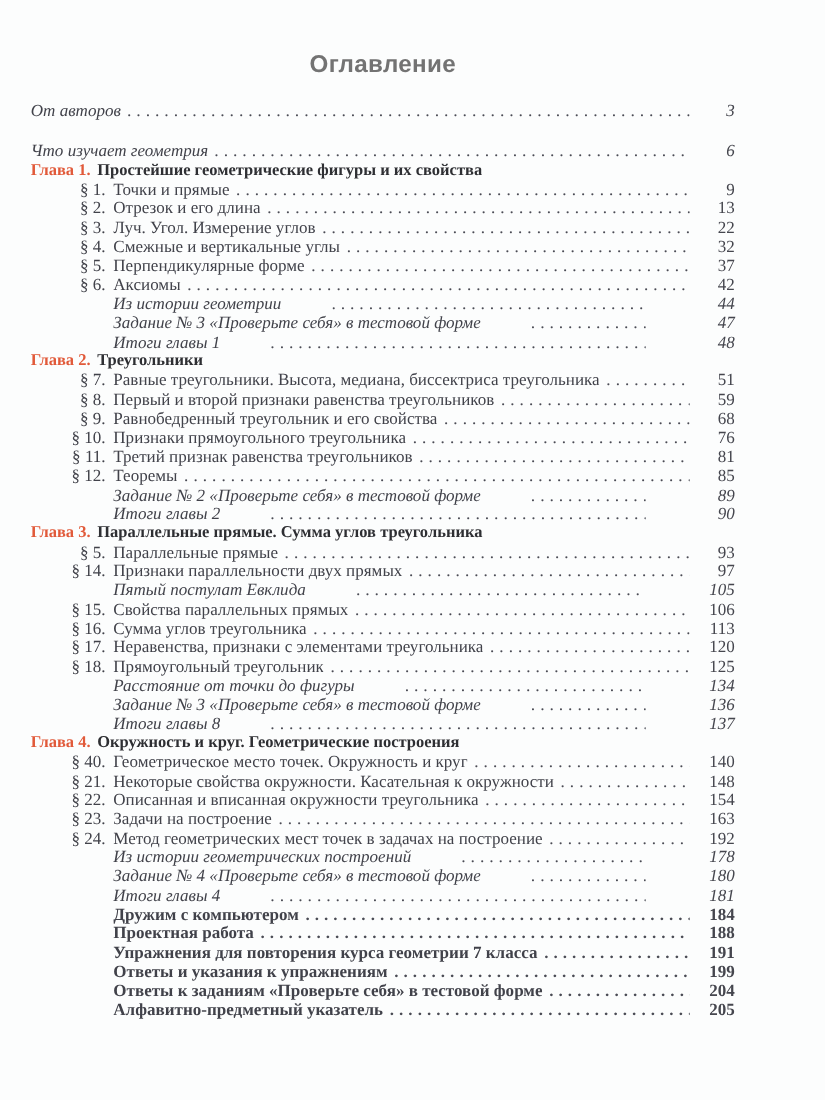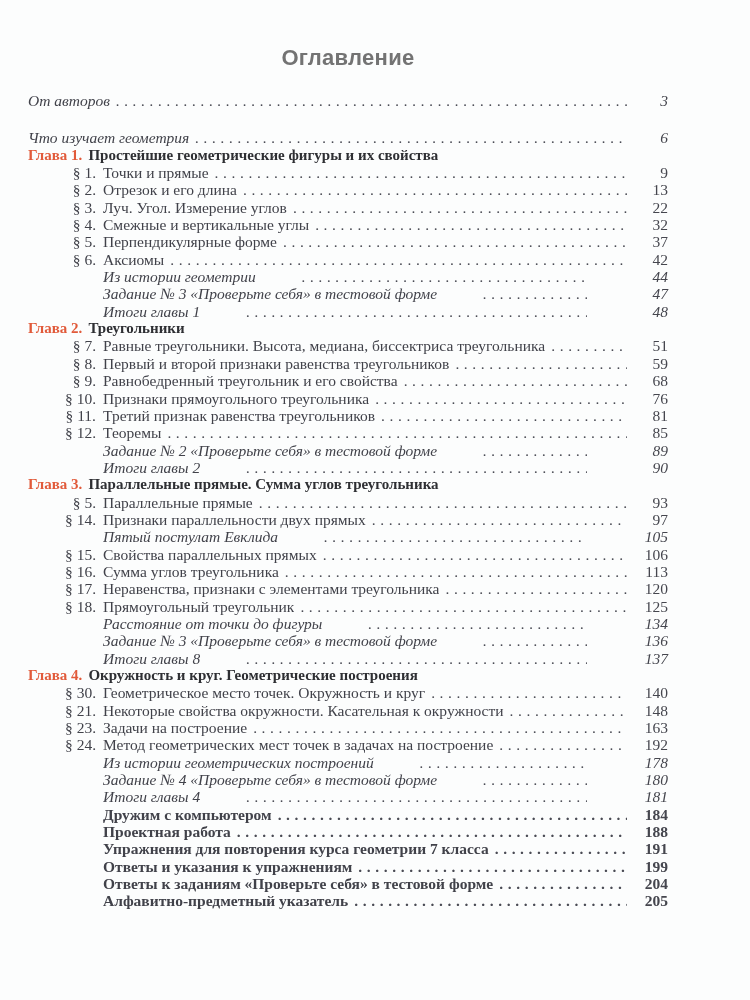--- a/index.html
+++ b/index.html
@@ -251,30 +251,36 @@
       <div class="row sub">
         <span class="label">Итоги главы 8</span>
         <span class="leader"></span>
         <span class="page-num">137</span>
       </div>
       <div class="row chapter">
         <span class="chapter-prefix">Глава 4.</span>
         <span class="label">Окружность и круг. Геометрические построения</span>
       </div>
       <div class="row section">
-        <span class="num">§ 30.</span>
+        <span class="num">§ 40.</span>
         <span class="label">Геометрическое место точек. Окружность и круг</span>
         <span class="leader"></span>
         <span class="page-num">140</span>
       </div>
       <div class="row section">
         <span class="num">§ 21.</span>
         <span class="label">Некоторые свойства окружности. Касательная к окружности</span>
         <span class="leader"></span>
         <span class="page-num">148</span>
+      </div>
+      <div class="row section">
+        <span class="num">§ 22.</span>
+        <span class="label">Описанная и вписанная окружности треугольника</span>
+        <span class="leader"></span>
+        <span class="page-num">154</span>
       </div>
       <div class="row section">
         <span class="num">§ 23.</span>
         <span class="label">Задачи на построение</span>
         <span class="leader"></span>
         <span class="page-num">163</span>
       </div>
       <div class="row section">
         <span class="num">§ 24.</span>
         <span class="label">Метод геометрических мест точек в задачах на построение</span>

